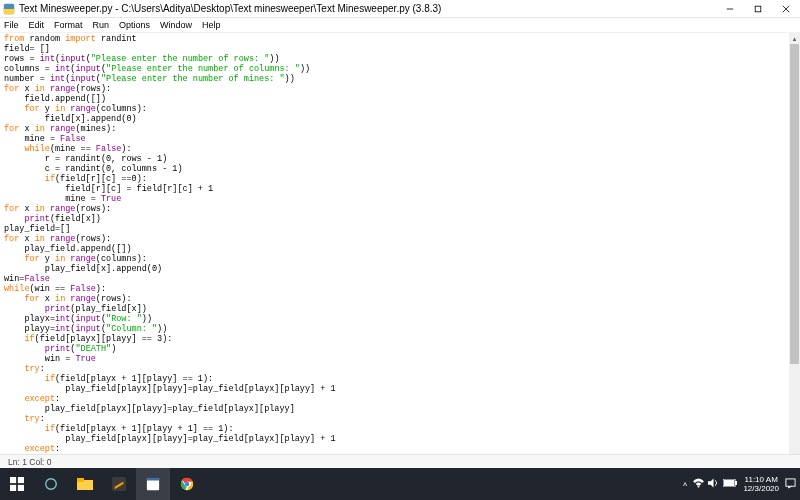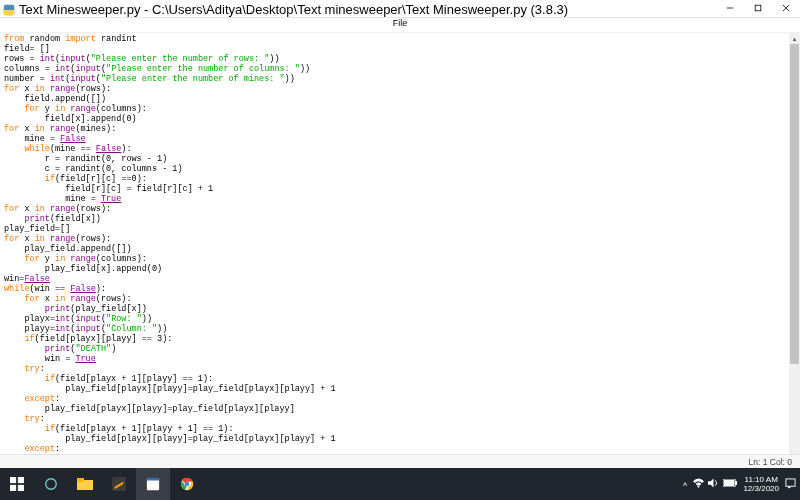--- a/index.html
+++ b/index.html
@@ -1,43 +1,43 @@
 <!DOCTYPE html>
 <html><head>
 <meta charset="utf-8">
 <style>
   * { margin: 0; padding: 0; box-sizing: border-box; }
   body { width: 800px; height: 500px; overflow: hidden; font-family: "Segoe UI", Tahoma, sans-serif; background: #fff; position: relative; }
 
   
-  .titlebar { height: 18px; background: #fff; display: flex; align-items: flex-end; font-size: 13px; color: #000; border-bottom: 1px solid #e5e5e5; }
+  .titlebar { height: 18px; background: #fff; display: flex; align-items: center; font-size: 10px; color: #000; border-bottom: 1px solid #e5e5e5; }
   .titlebar .icon { width: 14px; height: 14px; margin: 0 3px 0 2px; display: flex; align-items: center; justify-content: center; }
   .titlebar .title { flex: 1; white-space: nowrap; overflow: hidden; }
   .winbtns { display: flex; align-items: center; }
   .winbtn { width: 28px; height: 18px; display: flex; align-items: center; justify-content: center; font-size: 9px; color: #000; }
   .winbtn svg { width: 8px; height: 8px; }
 
   
-  .menubar { height: 15px; background: #fff; display: flex; align-items: center; padding: 0 4px; font-size: 9px; color: #000; gap: 10px; border-bottom: 1px solid #f0f0f0; flex-direction: column;}
+  .menubar { height: 15px; background: #fff; display: flex; align-items: center; padding: 0 4px; font-size: 9px; color: #000; gap: 10px; border-bottom: 1px solid #f0f0f0;}
 
   
   .editor-wrap { position: relative; height: 435px; background: #fff; }
   .editor { position: absolute; inset: 0; right: 11px; padding: 1px 4px; overflow: hidden; font-family: "Courier New", monospace; font-size: 8.5px; line-height: 10px; white-space: pre; color: #000; }
   .scrollbar { position: absolute; right: 0; top: 0; width: 11px; height: 100%; background: #f0f0f0; }
   .scrollbar .up, .scrollbar .down { height: 11px; background: #f0f0f0; display:flex; align-items:center; justify-content:center; color:#606060; font-size:7px;}
   .scrollbar .thumb { position:absolute; left:1px; right:1px; top:11px; height: 320px; background: #c2c2c2; border-radius:1px;}
 
   
   .kw { color: #ff7700; }       
   .bi { color: #900090; }       
   .str { color: #00aa00; }      
-  .tf { color: #900090; text-decoration: underline; }
-
-  
-  .statusbar { position: absolute; left:0; right:0; bottom: 32px; height: 14px; background: #f7f7f7; border-top: 1px solid #e5e5e5; display:flex; justify-content:flex-end; align-items:center; padding: 0 8px; font-size: 8.5px; color:#444;}
+  .tf { color: #900090; }
+
+  
+  .statusbar { position: absolute; left:0; right:0; bottom: 32px; height: 14px; background: #f7f7f7; border-top: 1px solid #e5e5e5; display:flex; align-items:center; padding: 0 8px; font-size: 8.5px; color:#444;}
 
   
   .taskbar { position: absolute; left:0; right:0; bottom:0; height: 32px; background: #21262e; display:flex; align-items:center; }
   .task-left { display:flex; align-items:center; height:100%; }
   .task-item { width: 34px; height: 32px; display:flex; align-items:center; justify-content:center; }
   .task-item.active { background: #3a3f47; }
   .tray { margin-left:auto; display:flex; align-items:center; color:#fff; font-size:8px; padding-right:4px; gap:6px;}
   .tray-time { text-align:center; line-height: 9px; }
   .tray-icons { display:flex; gap:4px; align-items:center; }
 </style>

